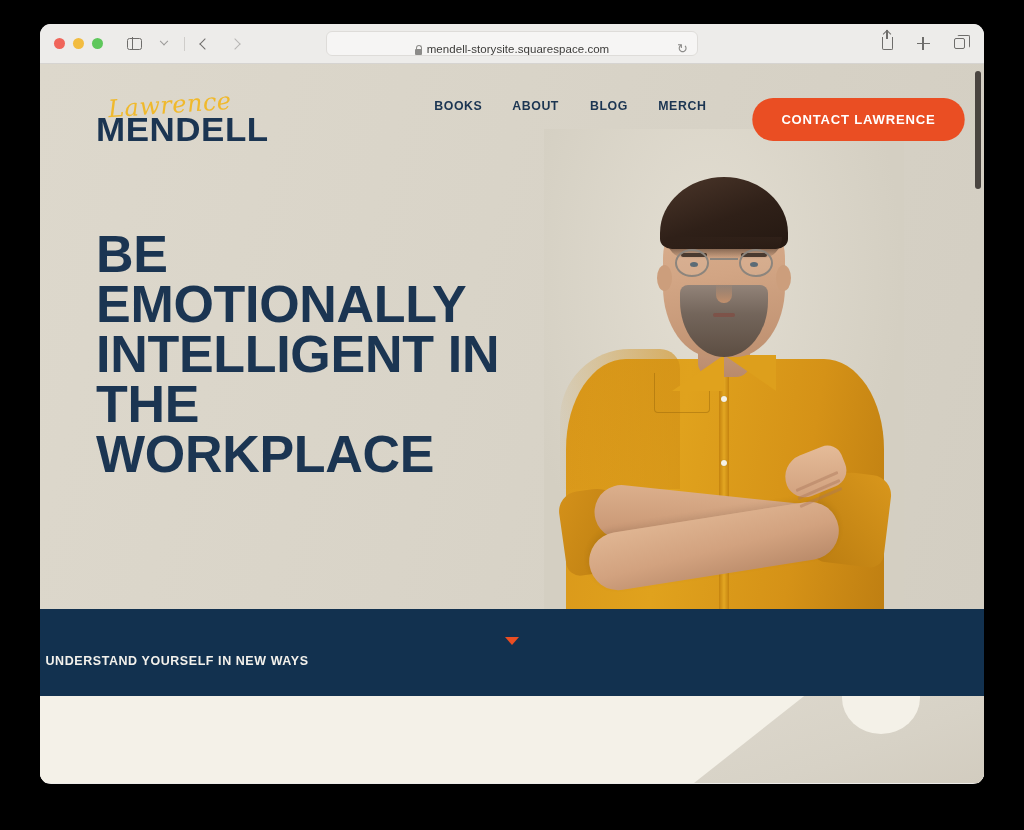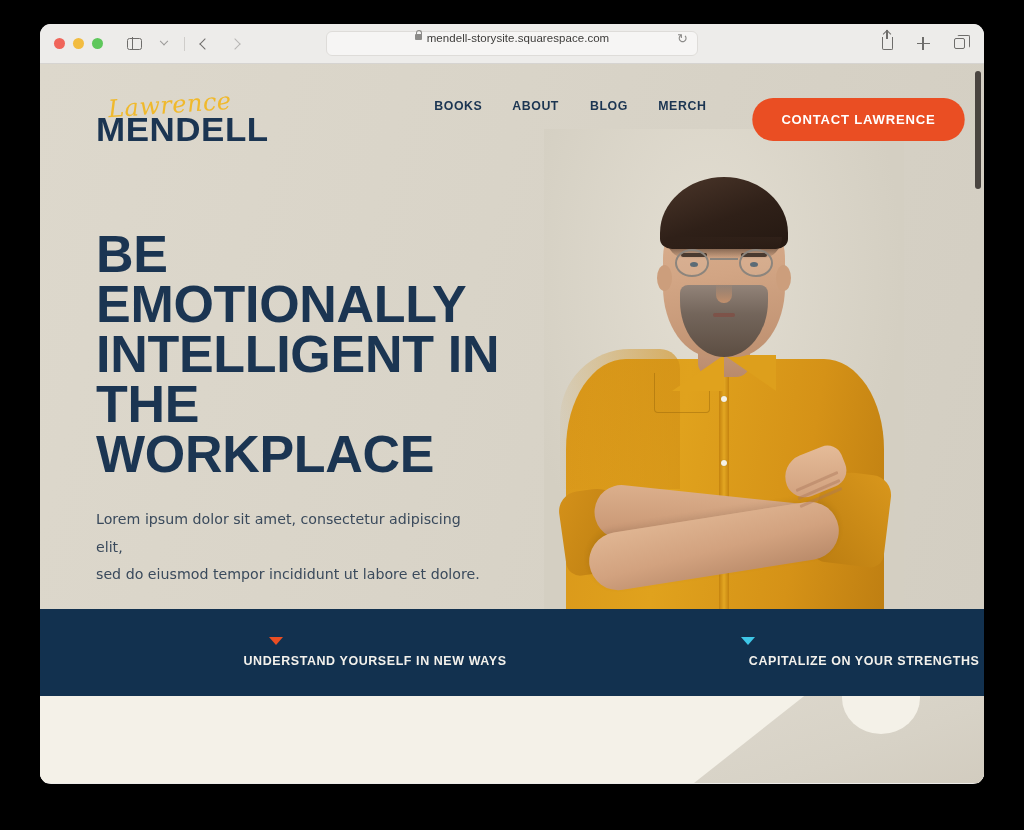--- a/index.html
+++ b/index.html
@@ -82,21 +82,21 @@
   .arrow-l { transform: rotate(45deg); }
   .arrow-r { transform: rotate(-135deg); }
 
   .urlbar {
     position: absolute;
     left: 50%; transform: translateX(-50%);
     width: 372px; height: 25px;
     background: #f6f5f4;
     border: 1px solid #dedcd9;
     border-radius: 6px;
-    display: flex; align-items: flex-start; justify-content: center;
+    display: flex; align-items: flex-end; justify-content: center;
     gap: 5px;
   }
   .lock {
     width: 7px; height: 6px;
     background: #8c8b89;
     border-radius: 1px;
     position: relative;
     margin-top: 2px;
   }
   .lock:before {
@@ -505,21 +505,21 @@
     position: relative;
     height: 87px;
     background: #12314f;
     display: flex;
     align-items: center;
     z-index: 6;
   }
   .feature {
     flex: 1;
     position: relative;
-    text-align: right;
+    text-align: left;
     cursor: pointer;
   }
   .feat-tri {
     width: 0; height: 0;
     margin: 0 auto 6px;
     border-left: 7px solid transparent;
     border-right: 7px solid transparent;
     border-top: 8px solid #ea4e23;
   }
   .feat-label {
@@ -674,36 +674,28 @@
           <button class="contact-btn">CONTACT LAWRENCE</button>
         </nav>
       </header>
 
       <div class="hero-copy">
         <h1 class="headline">
           <span>BE EMOTIONALLY</span>
           <span>INTELLIGENT IN</span>
           <span>THE WORKPLACE</span>
         </h1>
-        <p class="subcopy">
-          <span>Lorem ipsum dolor sit amet, consectetur adipiscing elit,</span><br>
-          <span>sed do eiusmod tempor incididunt ut labore et dolore.</span>
-        </p>
 
       </div>
     </section>
 
     <section class="featurebar">
       <div class="feature">
         <div class="feat-tri" style="border-top-color:#ea4e23"></div>
         <div class="feat-label">UNDERSTAND YOURSELF IN NEW WAYS</div>
-      </div>
-      <div class="feature">
-        <div class="feat-tri" style="border-top-color:#3ec7e8"></div>
-        <div class="feat-label">CAPITALIZE ON YOUR STRENGTHS</div>
       </div>
     </section>
 
     <section class="lower">
       <div class="lower-photo"></div>
       <div class="lower-blob"></div>
     </section>
 
     <div class="pg-scroll-track">
       <div class="pg-scroll-thumb"></div>

